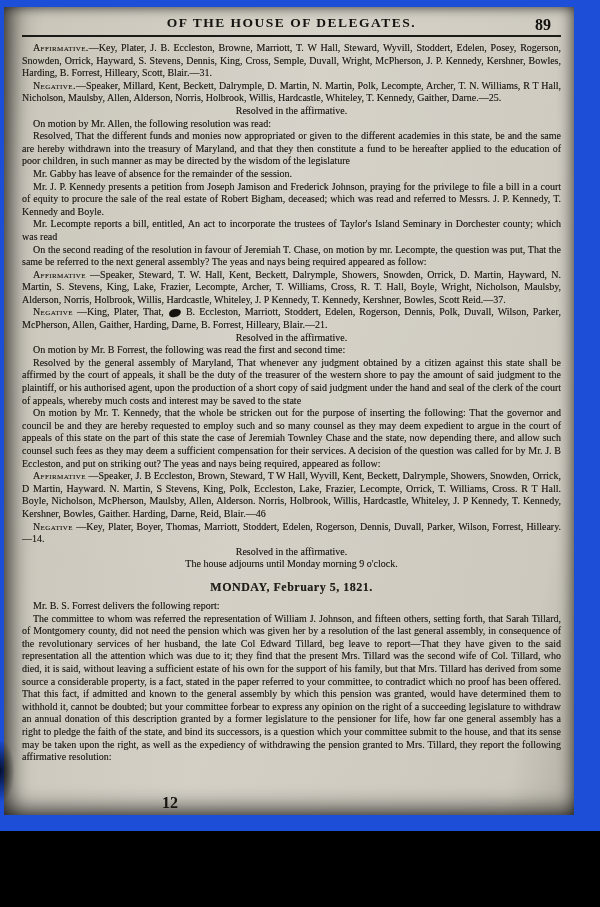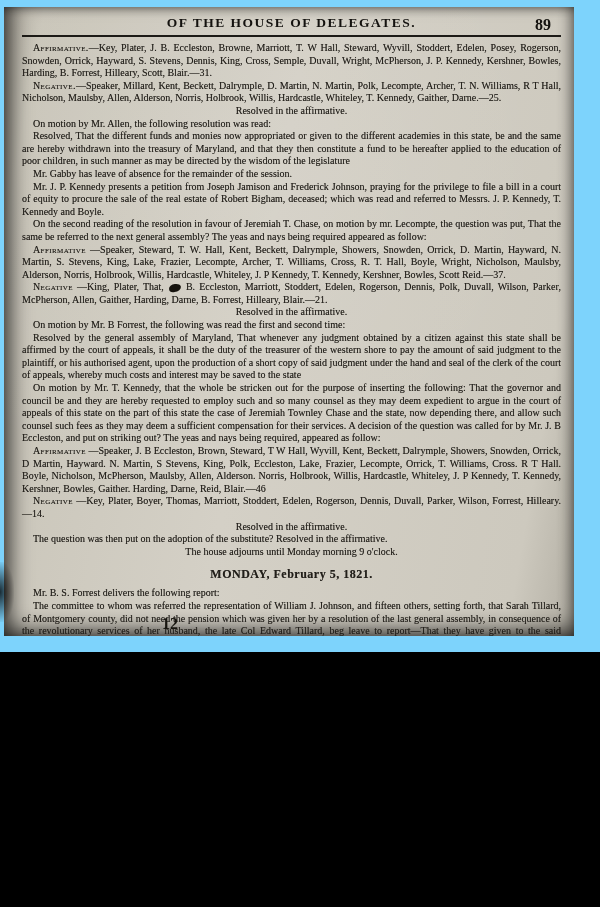--- a/index.html
+++ b/index.html
@@ -9,22 +9,22 @@
   }
   body {
     width: 600px;
     height: 907px;
     overflow: hidden;
     font-family: "Liberation Serif", "DejaVu Serif", serif;
   }
   .scan {
     position: relative;
     width: 600px;
-    height: 652px;
-    background: #7dd3fc;
+    height: 831px;
+    background: #1d4ed8;
   }
   
   .paper {
     position: absolute;
     left: 4px;
     top: 7px;
     right: 26px;
     bottom: 16px;
     box-sizing: border-box;
     padding: 8px 13px 4px 18px;
@@ -129,38 +129,38 @@
       <p class="para"><span class="vote-label">Affirmative.</span><span>—Key, Plater, J. B. Eccleston, Browne, Marriott, T. W Hall, Steward, Wyvill, Stoddert, Edelen, Posey, Rogerson, Snowden, Orrick, Hayward, S. Stevens, Dennis, King, Cross, Semple, Duvall, Wright, McPherson, J. P. Kennedy, Kershner, Bowles, Harding, B. Forrest, Hilleary, Scott, Blair.—31.</span></p>
 
       <p class="para"><span class="vote-label">Negative.</span><span>—Speaker, Millard, Kent, Beckett, Dalrymple, D. Martin, N. Martin, Polk, Lecompte, Archer, T. N. Williams, R T Hall, Nicholson, Maulsby, Allen, Alderson, Norris, Holbrook, Willis, Hardcastle, Whiteley, T. Kennedy, Gaither, Darne.—25.</span></p>
 
       <p class="para center">Resolved in the affirmative.</p>
 
       <p class="para">On motion by Mr. Allen, the following resolution was read:</p>
       <p class="para">Resolved, That the different funds and monies now appropriated or given to the different academies in this state, be and the same are hereby withdrawn into the treasury of Maryland, and that they then constitute a fund to be hereafter applied to the education of poor children, in such manner as may be directed by the wisdom of the legislature</p>
       <p class="para">Mr. Gabby has leave of absence for the remainder of the session.</p>
       <p class="para">Mr. J. P. Kennedy presents a petition from Joseph Jamison and Frederick Johnson, praying for the privilege to file a bill in a court of equity to procure the sale of the real estate of Robert Bigham, deceased; which was read and referred to Messrs. J. P. Kennedy, T. Kennedy and Boyle.</p>
+      <p class="para">Mr. Lecompte reports a bill, entitled, An act to incorporate the trustees of Taylor's Island Seminary in Dorchester county; which was read</p>
       <p class="para">On the second reading of the resolution in favour of Jeremiah T. Chase, on motion by mr. Lecompte, the question was put, That the same be referred to the next general assembly? The yeas and nays being required appeared as follow:</p>
 
       <p class="para"><span class="vote-label">Affirmative</span><span> —Speaker, Steward, T. W. Hall, Kent, Beckett, Dalrymple, Showers, Snowden, Orrick, D. Martin, Hayward, N. Martin, S. Stevens, King, Lake, Frazier, Lecompte, Archer, T. Williams, Cross, R. T. Hall, Boyle, Wright, Nicholson, Maulsby, Alderson, Norris, Holbrook, Willis, Hardcastle, Whiteley, J. P Kennedy, T. Kennedy, Kershner, Bowles, Scott Reid.—37.</span></p>
 
       <p class="para"><span class="vote-label">Negative</span><span> —King, Plater, That, </span><span class="ink-blot"></span><span> B. Eccleston, Marriott, Stoddert, Edelen, Rogerson, Dennis, Polk, Duvall, Wilson, Parker, McPherson, Allen, Gaither, Harding, Darne, B. Forrest, Hilleary, Blair.—21.</span></p>
 
       <p class="para center">Resolved in the affirmative.</p>
 
       <p class="para">On motion by Mr. B Forrest, the following was read the first and second time:</p>
       <p class="para">Resolved by the general assembly of Maryland, That whenever any judgment obtained by a citizen against this state shall be affirmed by the court of appeals, it shall be the duty of the treasurer of the western shore to pay the amount of said judgment to the plaintiff, or his authorised agent, upon the production of a short copy of said judgment under the hand and seal of the clerk of the court of appeals, whereby much costs and interest may be saved to the state</p>
       <p class="para">On motion by Mr. T. Kennedy, that the whole be stricken out for the purpose of inserting the following: That the governor and council be and they are hereby requested to employ such and so many counsel as they may deem expedient to argue in the court of appeals of this state on the part of this state the case of Jeremiah Townley Chase and the state, now depending there, and allow such counsel such fees as they may deem a sufficient compensation for their services. A decision of the question was called for by Mr. J. B Eccleston, and put on striking out? The yeas and nays being required, appeared as follow:</p>
 
       <p class="para"><span class="vote-label">Affirmative</span><span> —Speaker, J. B Eccleston, Brown, Steward, T W Hall, Wyvill, Kent, Beckett, Dalrymple, Showers, Snowden, Orrick, D Martin, Hayward. N. Martin, S Stevens, King, Polk, Eccleston, Lake, Frazier, Lecompte, Orrick, T. Williams, Cross. R T Hall. Boyle, Nicholson, McPherson, Maulsby, Allen, Alderson. Norris, Holbrook, Willis, Hardcastle, Whiteley, J. P Kennedy, T. Kennedy, Kershner, Bowles, Gaither. Harding, Darne, Reid, Blair.—46</span></p>
 
       <p class="para"><span class="vote-label">Negative</span><span> —Key, Plater, Boyer, Thomas, Marriott, Stoddert, Edelen, Rogerson, Dennis, Duvall, Parker, Wilson, Forrest, Hilleary.—14.</span></p>
 
       <p class="para center">Resolved in the affirmative.</p>
-      <p class="para">The question was then put on the adoption of the substitute? Resolved in the affirmative.</p>
       <p class="para center adjourn">The house adjourns until Monday morning 9 o'clock.</p>
 
       <p class="para day-heading">MONDAY, February 5, 1821.</p>
 
       <p class="para">Mr. B. S. Forrest delivers the following report:</p>
       <p class="para">The committee to whom was referred the representation of William J. Johnson, and fifteen others, setting forth, that Sarah Tillard, of Montgomery county, did not need the pension which was given her by a resolution of the last general assembly, in consequence of the revolutionary services of her husband, the late Col Edward Tillard, beg leave to report—That they have given to the said representation all the attention which was due to it; they find that the present Mrs. Tillard was the second wife of Col. Tillard, who died, it is said, without leaving a sufficient estate of his own for the support of his family, but that Mrs. Tillard has derived from some source a considerable property, is a fact, stated in the paper referred to your committee, to contradict which no proof has been offered. That this fact, if admitted and known to the general assembly by which this pension was granted, would have determined them to withhold it, cannot be doubted; but your committee forbear to express any opinion on the right of a succeeding legislature to withdraw an annual donation of this description granted by a former legislature to the pensioner for life, how far one general assembly has a right to pledge the faith of the state, and bind its successors, is a question which your committee submit to the house, and that its sense may be taken upon the right, as well as the expediency of withdrawing the pension granted to Mrs. Tillard, they report the following affirmative resolution:</p>
     </main>
 
     <div class="footer-sig">12</div>
   </div>

